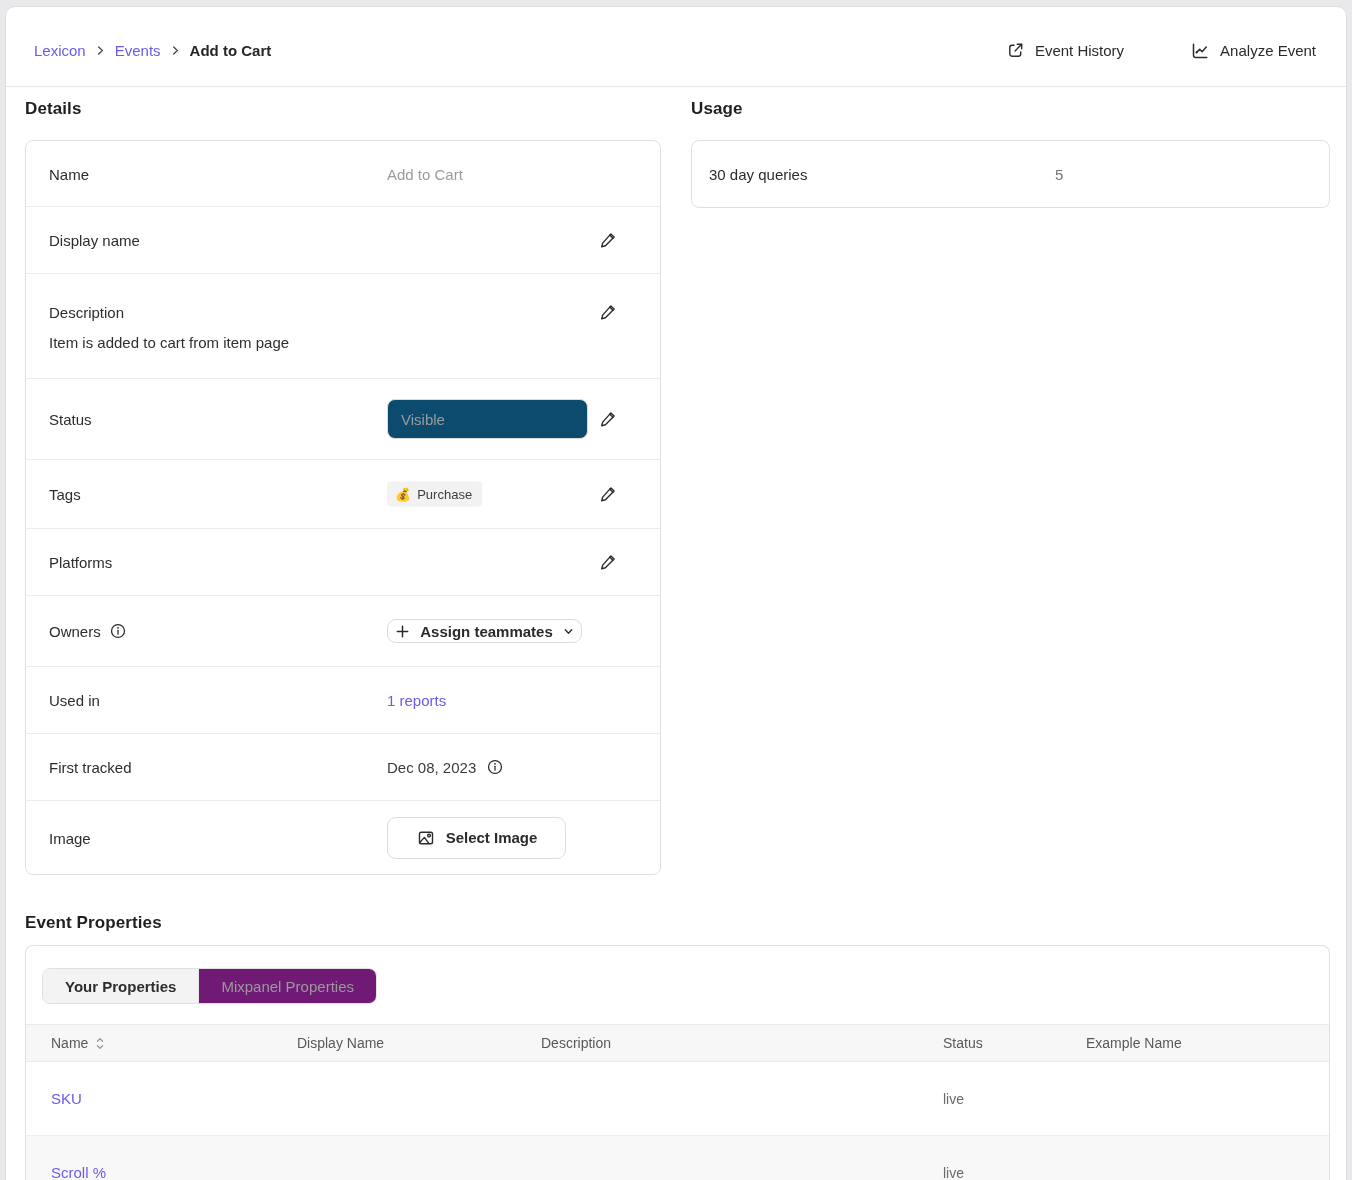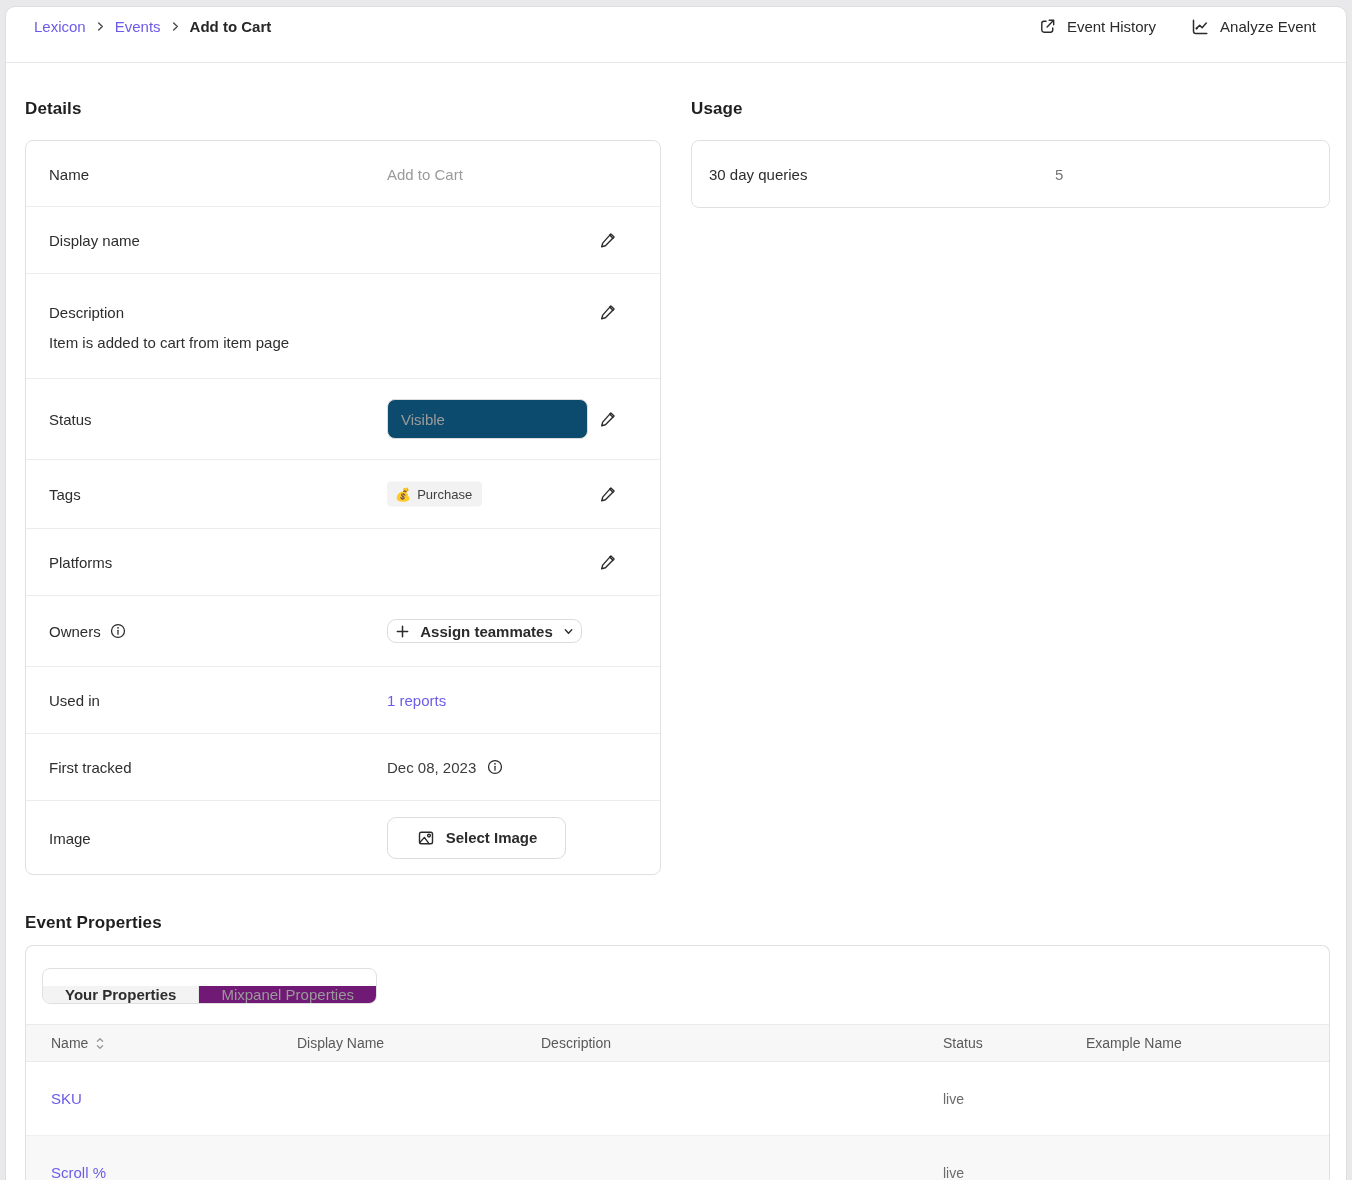--- a/index.html
+++ b/index.html
@@ -12,27 +12,27 @@
   }
   .page-card {
     position: absolute; left: 5px; right: 5px; top: 6px; bottom: -12px;
     background: #fff; border: 1px solid #dedede;
     border-radius: 10px 10px 0 0;
     overflow: hidden;
   }
   
   .topbar {
     height: 56px; display: flex; align-items: center; justify-content: space-between;
-    padding: 0 30px 16px 28px; border-bottom: 1px solid #e8e8e8;
+    padding: 0 30px 16px 28px; border-bottom: 1px solid #e8e8e8; margin-top: 24px;
   }
   .breadcrumb { display: flex; align-items: center; gap: 9px; font-size: 15px; }
   .breadcrumb a { color: #6a5ce8; text-decoration: none; font-weight: 500; cursor: pointer; }
   .crumb-current { font-weight: 600; color: #262626; }
   .crumb-sep { display: flex; align-items: center; color: #4a4a4a; }
-  .topbar-actions { display: flex; align-items: center; gap: 34px; }
+  .topbar-actions { display: flex; align-items: center; gap: 66px; }
   .topbar-btn { display: flex; align-items: center; gap: 10px; font-size: 15px; font-weight: 500; color: #2b2b2b; cursor: pointer; background: none; border: none; font-family: inherit; }
   .icon { display: inline-flex; align-items: center; justify-content: center; }
   svg { display: block; }
   
   h2.section-title { font-size: 17px; font-weight: 700; color: #1f1f1f; letter-spacing: .1px; }
   
   .col-left  { position: absolute; left: 19px;  top: 92px; width: 636px; }
   .col-right { position: absolute; left: 685px; top: 92px; width: 639px; }
   .panel { margin-top: 21px; border: 1px solid #e0e0e0; border-radius: 8px; background: #fff; }
   
@@ -79,21 +79,21 @@
   
   .urow { position: relative; height: 66px; border-top: 1px solid #ececec; }
   .urow:first-child { border-top: none; }
   .urow .rlabel { position: absolute; left: 17px; top: 50%; transform: translateY(-50%); font-size: 15px; font-weight: 500; }
   .urow .uvalue { position: absolute; left: 363px; top: 50%; transform: translateY(-50%); font-size: 15px; color: #757575; }
   
   .props-section { position: absolute; left: 19px; top: 906px; width: 1305px; }
   .props-card { margin-top: 12px; border: 1px solid #e0e0e0; border-radius: 8px 8px 0 0; border-bottom: none; background: #fff; height: 400px; overflow: hidden; }
   .tab-group {
     display: inline-flex; margin: 22px 0 0 16px; border: 1px solid #e0e0e0;
-    border-radius: 8px; overflow: hidden; height: 36px; align-items: flex-end;
+    border-radius: 8px; overflow: hidden; height: 36px;
   }
   .tab { display: flex; align-items: center; padding: 0 22px; font-size: 15px; cursor: pointer; background: #701a75; border: none; font-family: inherit; }
   .tab.active { background: #f3f3f3; font-weight: 600; color: #2d2d2d; }
   .tab.inactive { color: #9a9a9a; font-weight: 500; border-left: 1px solid #e8e8e8; }
   .ptable { margin-top: 20px; }
   .prow {
     display: grid; grid-template-columns: 246px 244px 402px 143px 1fr;
     align-items: center; padding-left: 25px;
   }
   .prow-head {

